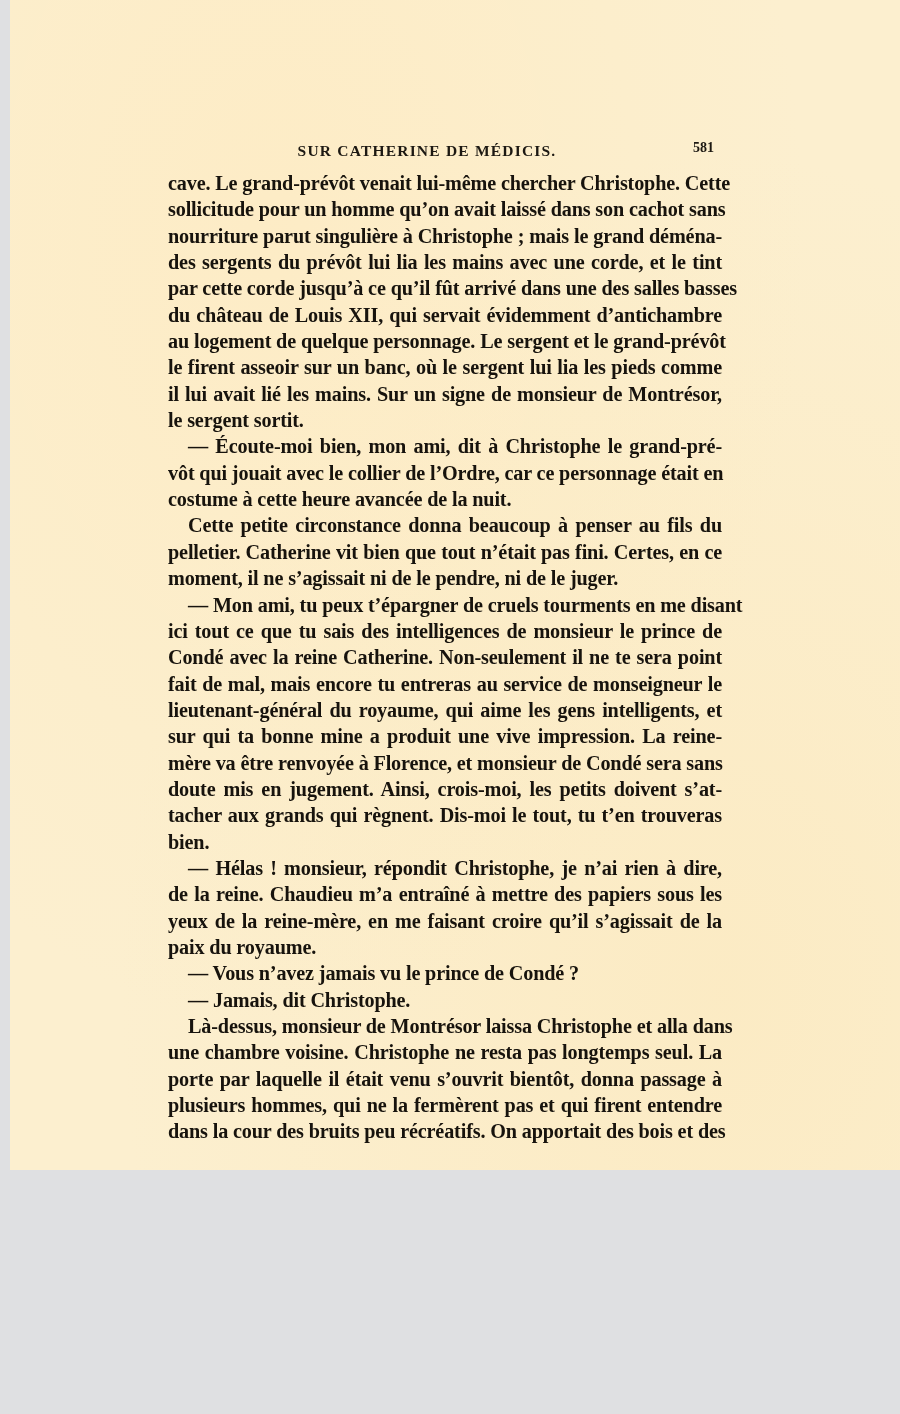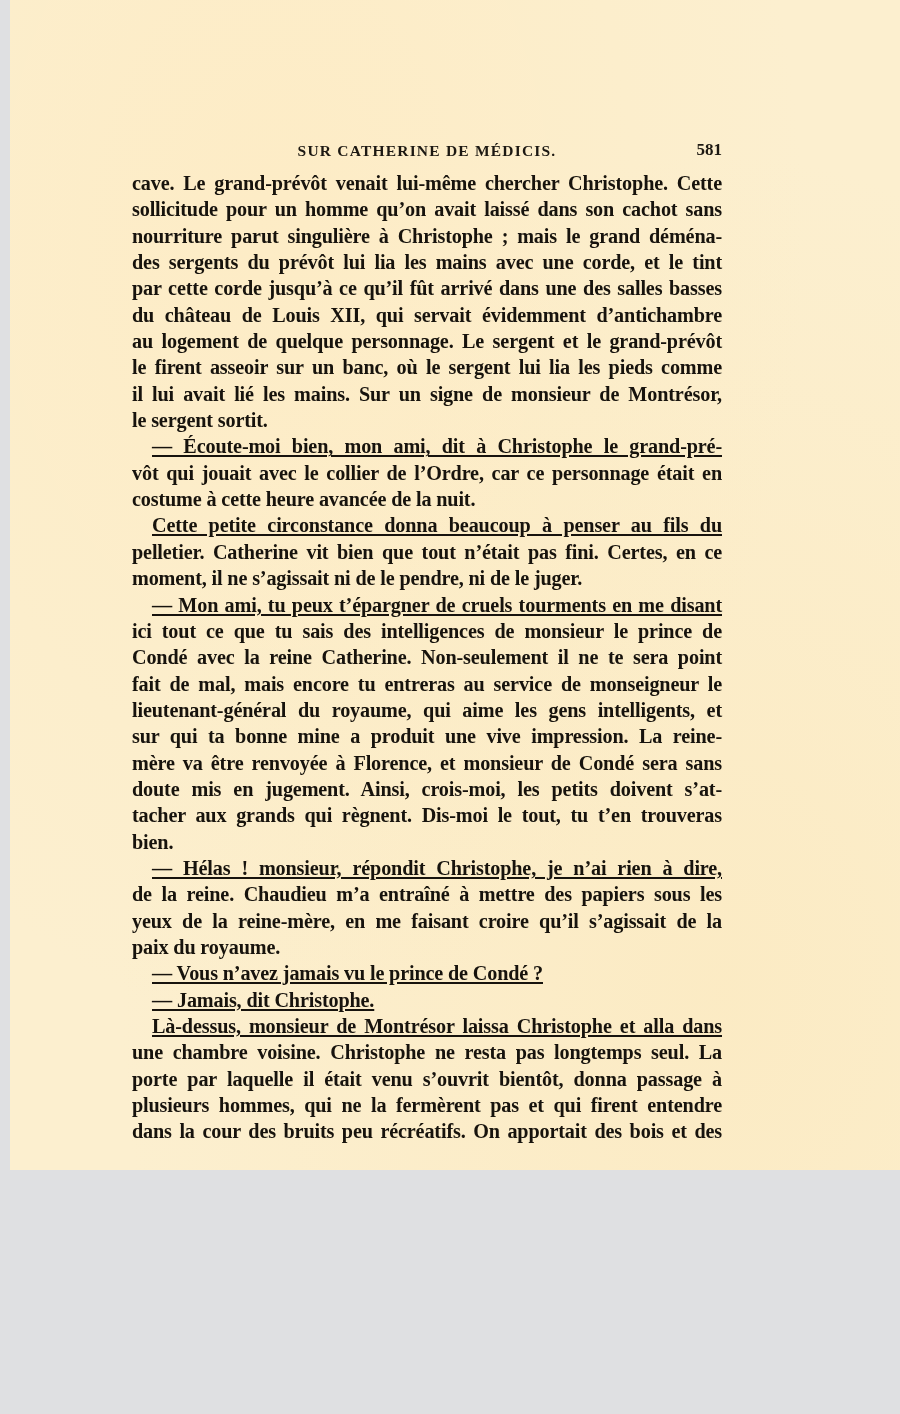--- a/index.html
+++ b/index.html
@@ -38,47 +38,47 @@
       left: 0;
       right: 0;
       text-align: center;
       font-size: 15.5px;
       letter-spacing: 1.2px;
       font-weight: bold;
       top: 2px;
     }
     .running-head .folio {
       position: absolute;
-      right: 0;
+      right: 8px;
       top: 0;
-      font-size: 17px;
+      font-size: 14px;
       font-weight: bold;
     }
     .text-block {
       position: absolute;
       left: 122px;
       top: 170px;
       width: 590px;
       color: #17130d;
       font-size: 20.2px;
       line-height: 26.35px;
       font-weight: bold;
       letter-spacing: -0.15px;
     }
     .line {
       display: block;
       white-space: nowrap;
       text-align: justify;
       text-align-last: justify;
       height: 26.35px;
       overflow: visible;
+      margin-left: 36px;
     }
     .line.indent {
       padding-left: 20px;
-      text-decoration: underline;
     }
     .line.last {
       text-align-last: left;
     }
   </style>
 </head>
 <body>
 
 <div class="page">
   <div class="running-head">

